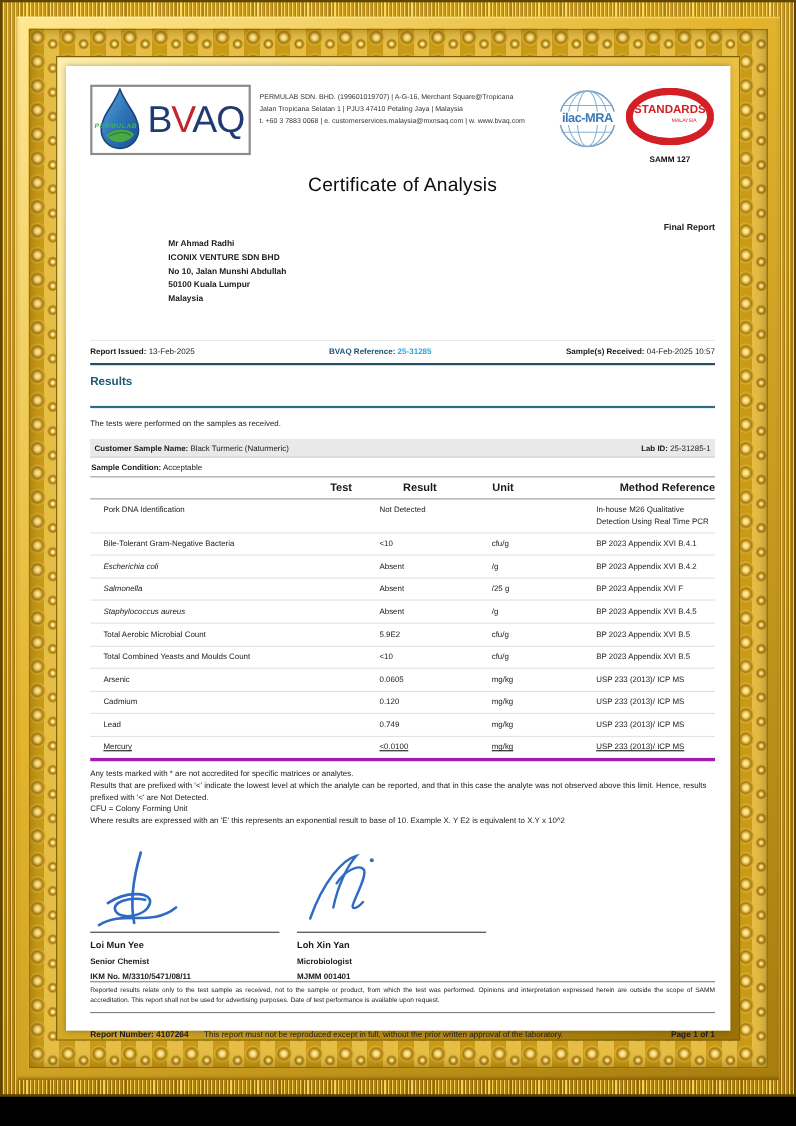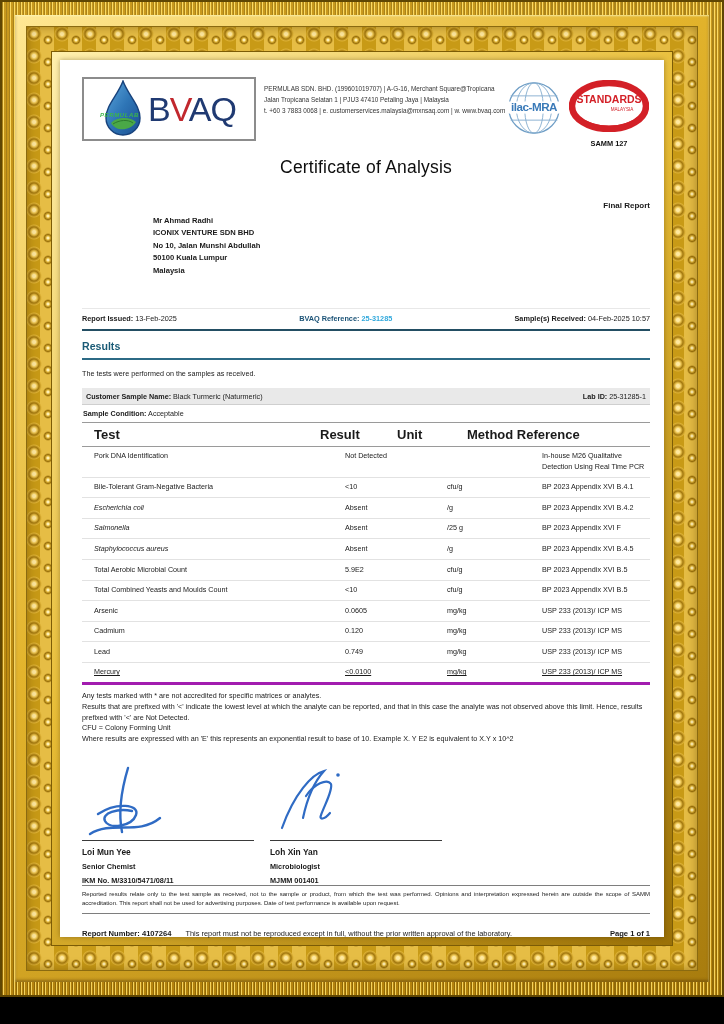--- a/index.html
+++ b/index.html
@@ -44,21 +44,21 @@
     background:#fff;
     box-shadow: 0 0 5px rgba(60,40,0,.4);
     padding:17px 14px 14px 22px;
     display:flex; flex-direction:column;
     color:#1a1a1a;
   }
 
   
   .hdr{ display:flex; align-items:flex-start; }
   .logo-box{
-    width:174px; height:64px; border:2px solid #8c8c8c;
+    width:146px; height:64px; border:2px solid #8c8c8c;
     display:flex; align-items:center; justify-content:center; gap:4px;
     flex:0 0 auto; background:#fff;
   }
   .drop-wrap{ position:relative; width:42px; height:58px; }
   .permulab{
     position:absolute; left:-2px; top:32px; z-index:2;
     font-size:6px; font-weight:bold; font-style:italic; color:#3cb54a;
     letter-spacing:.6px; white-space:nowrap;
   }
   .brand{ font-size:34px; letter-spacing:-1px; color:#203a72; line-height:1; }
@@ -82,36 +82,36 @@
     border-bottom:2px solid #234e63;
     padding:5px 0 6px 0;
     gap:17px;
   }
   .meta b{ font-weight:bold; }
   .ref-label{ color:#1a5276; font-weight:bold; }
   .ref-value{ color:#2fa8dc; font-weight:bold; }
 
   .results-h{
     margin-top:9px; font-size:10.6px; font-weight:bold; color:#1a5b76;
-    border-bottom:2px solid #2c6a85; padding-bottom:6px;
+    border-bottom:2px solid #2c6a85; padding-bottom:16px;
   }
   .intro{ margin-top:9px; font-size:7.2px; }
 
   .sample-bar{
     margin-top:10px; background:#e9e9e9; border-bottom:1px solid #cfcfcf;
     display:flex; justify-content:space-between;
     font-size:7.2px; padding:3.5px 4px;
   }
   .cond-row{ font-size:7.2px; padding:3.5px 0 4px 1px; border-bottom:1px solid #9a9a9a; }
 
   
   .tbl{ width:100%; }
   .trow{ display:grid; grid-template-columns:238px 77px 70px 1fr; align-items:start; }
   .trow > div:first-child{ padding-left:12px; }
-  .thead{ font-weight:bold; font-size:13px; padding:4px 0; border-bottom:1px solid #9a9a9a; }
+  .thead{ font-weight:bold; font-size:10px; padding:4px 0; border-bottom:1px solid #9a9a9a;text-align:right; }
   .tbody-row{ font-size:7.2px; padding:4.6px 0; border-bottom:1px solid #e2e2e2; line-height:10.4px;gap:25px; }
   .tbody-row:last-child{ border-bottom:3px solid #a21caf;text-decoration:underline; }
   .it{ font-style:italic; }
 
   .notes{ margin-top:6px; font-size:7.2px; line-height:10.6px; }
 
   
   .sigs{ display:flex; margin-top:20px; }
   .sig-col{ width:188px; }
   .sig-col.right{ flex:1; }

